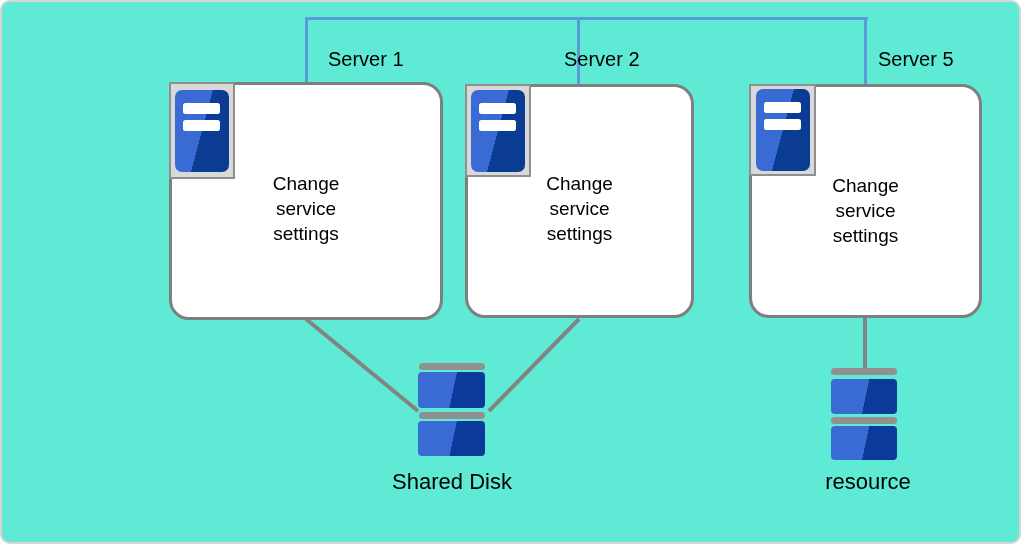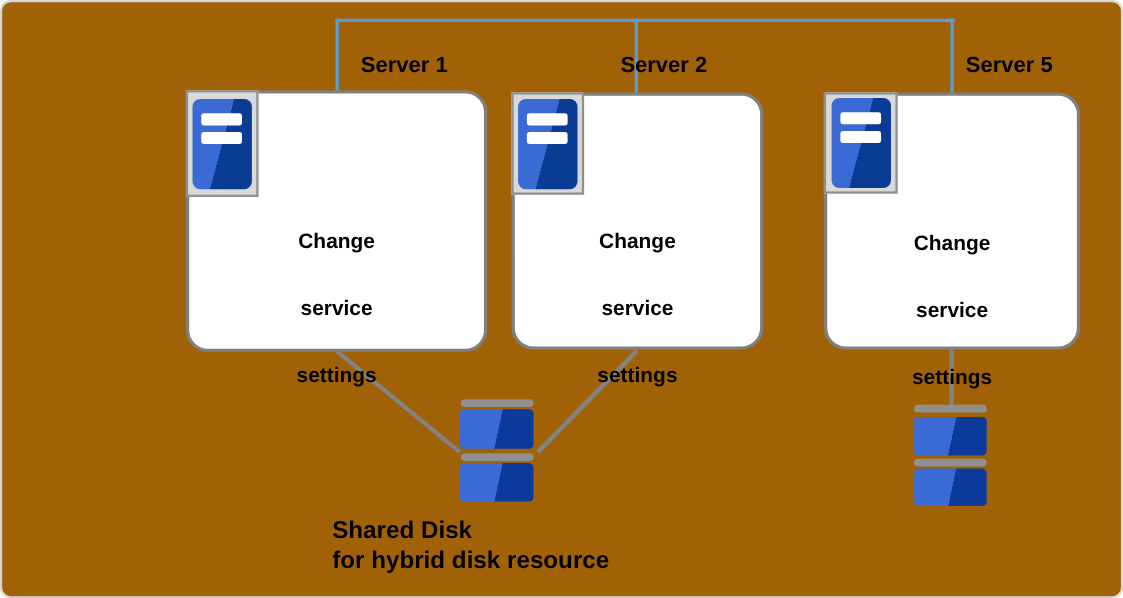--- a/index.html
+++ b/index.html
@@ -1,21 +1,20 @@
 <!DOCTYPE html>
 <html><head>
 <meta charset="utf-8">
 <style>
   html,body{margin:0;padding:0;background:#ffffff;}
   body{font-family:"Liberation Sans","DejaVu Sans",sans-serif;}
   .canvas{
     position:relative;width:1017px;height:540px;margin:0;
-    background:#a16207;border:2px solid #d6d6d6;border-radius:10px;
+    background:#5eead4;border:2px solid #d6d6d6;border-radius:10px;
     overflow:hidden;
-    font-weight:bold;
   }
   
   .net{position:absolute;background:#5B9BD5;}
   .net-h{left:303px;top:15px;width:563px;height:3px;}
   .net-v1{left:303px;top:15px;width:3px;height:66px;}
   .net-v2{left:575px;top:15px;width:3px;height:68px;}
   .net-v3{left:862px;top:15px;width:3px;height:68px;}
   
   .srv-label{position:absolute;font-size:20px;color:#000;white-space:nowrap;}
   .lbl-1{left:326px;top:46px;}
@@ -34,29 +33,29 @@
   .plate-3{left:747px;top:82px;width:67px;height:92px;}
   .server-ic{position:relative;width:54px;height:82px;border-radius:7px;
          background:linear-gradient(105deg,#3A6BD5 49.8%,#0B3C93 50%);}
   .slot{position:absolute;left:8px;width:37px;height:11px;border-radius:2.5px;background:#ffffff;}
   .slot-a{top:13px;} .slot-b{top:30px;}
   
   .body-text{position:absolute;font-size:19px;line-height:25px;color:#000;text-align:center;}
   .bt-1{left:167px;top:169px;width:274px;}
   .bt-2{left:463px;top:169px;width:229px;}
   .bt-3{left:747px;top:171px;width:233px;}
-  .body-text span{display:block;margin-top:36px;}
+  .body-text span{display:block;}
   
   .lines{position:absolute;left:0;top:0;width:1017px;height:540px;pointer-events:none;}
   
   .disk-part{position:absolute;box-sizing:border-box;}
   .disk-cap{height:7px;border-radius:3.5px;background:#909090;}
   .disk-body{border-radius:4px;background:linear-gradient(102deg,#3A6BD5 52%,#0B3A9A 52.5%);}
   
-  .disk-label{position:absolute;font-size:22px;line-height:27px;color:#000;}
+  .disk-label{position:absolute;font-size:22px;line-height:27px;color:#000;text-align:center;}
   .dl-shared{left:300px;top:466px;width:300px;}
   .dl-single{left:736px;top:466px;width:260px;}
   .disk-label span{display:block;}
 </style>
 </head>
 <body>
 
 <div class="canvas">
 
   <div class="net net-h"></div>
@@ -122,18 +121,18 @@
 
   <div>
     <div class="disk-part disk-cap" style="left:829px;top:366px;width:66px;"></div>
     <div class="disk-part disk-body" style="left:829px;top:377px;width:66px;height:35px;"></div>
     <div class="disk-part disk-cap" style="left:829px;top:415px;width:66px;height:6.5px;"></div>
     <div class="disk-part disk-body" style="left:829px;top:424px;width:66px;height:34px;"></div>
   </div>
 
   <div class="disk-label dl-shared">
     <span>Shared Disk</span>
-    <span>for hybrid disk resource</span>
   </div>
   <div class="disk-label dl-single">
+    <span>resource</span>
   </div>
 
 </div>
 
 </body></html>

